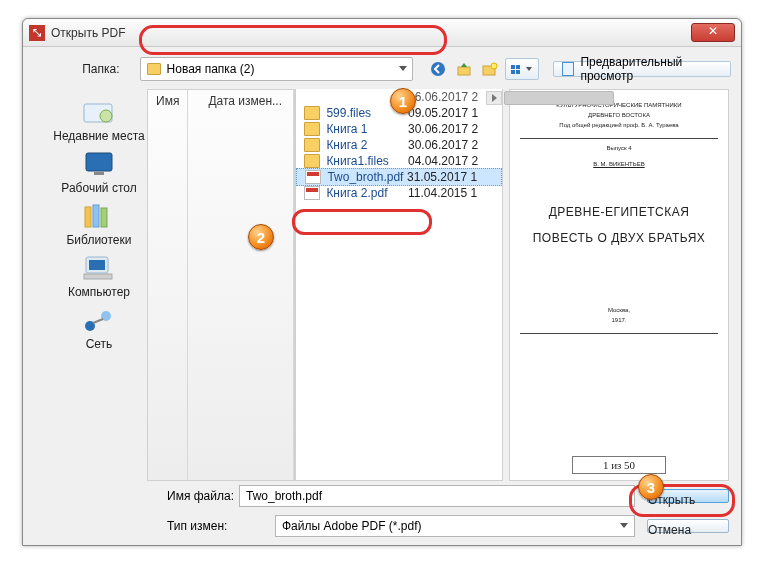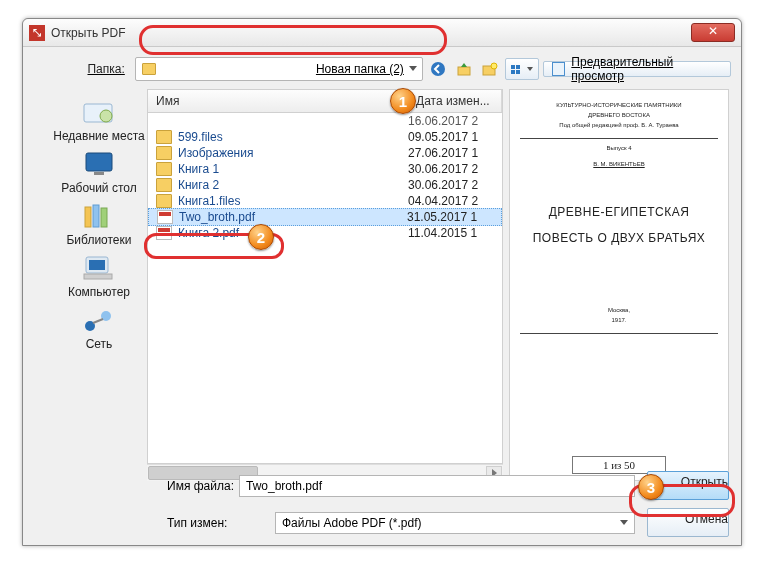--- a/index.html
+++ b/index.html
@@ -6,23 +6,23 @@
 body { background: #fff; width: 764px; height: 564px; position: relative; }
 
 .window { position: absolute; left: 22px; top: 18px; width: 720px; height: 528px; background: #f0f0f0; border: 1px solid #888; border-radius: 6px 6px 0 0; box-shadow: 0 0 4px rgba(0,0,0,.3); }
 
 .titlebar { height: 28px; background: linear-gradient(#fdfdfd,#e8e8e8); border-bottom: 1px solid #c9c9c9; border-radius: 6px 6px 0 0; display: flex; align-items: center; padding: 0 2px 0 6px; }
 .titlebar .app-icon { width: 16px; height: 16px; background: #c3362b; display: flex; align-items: center; justify-content: center; color: #fff; font-size: 10px; font-weight: bold; }
 .titlebar .title { margin-left: 6px; color: #333; }
 .titlebar .spacer { flex: 1; }
 .close-btn { width: 44px; height: 19px; background: linear-gradient(#e26b5f,#c93c33); border: 1px solid #8b2c24; border-radius: 3px; color: #fff; font-size: 12px; text-align: center; line-height: 15px; margin-right: 4px; }
 
-.toolbar { display: flex; align-items: center; padding: 10px 10px 6px 10px; gap: 4px; text-decoration: underline; }
+.toolbar { display: flex; align-items: center; padding: 10px 10px 6px 10px; gap: 14px; }
 .folder-label { width: 102px; text-align: right; padding-right: 6px; color: #222; }
-.folder-combo { position: relative; width: 300px; height: 24px; background: #fff; border: 1px solid #b5b5b5; border-radius: 2px; display: flex; align-items: center; padding: 0 18px 0 6px; justify-content: space-between; }
+.folder-combo { position: relative; width: 300px; height: 24px; background: #fff; border: 1px solid #b5b5b5; border-radius: 2px; display: flex; align-items: center; padding: 0 18px 0 6px; }
 .folder-combo .fico { width: 14px; height: 12px; background: #f7cf63; border: 1px solid #caa23b; border-radius: 1px; margin-right: 6px; }
 .folder-combo .caret { position: absolute; right: 5px; top: 8px; width: 0; height: 0; border-left: 4px solid transparent; border-right: 4px solid transparent; border-top: 5px solid #555; }
 .combo-ring { position: absolute; left: 116px; top: 6px; width: 308px; height: 30px; border: 3px solid #e03030; border-radius: 14px; pointer-events: none; }
 
 .tool-icons { display: flex; align-items: center; gap: 4px; }
 .ti { width: 22px; height: 22px; border-radius: 2px; display: flex; align-items: center; justify-content: center; }
 .ti.back svg { width: 16px; height: 16px; }
 .ti.up svg { width: 16px; height: 16px; }
 .ti.new svg { width: 16px; height: 16px; }
 .ti.views { border: 1px solid #b3c8da; background: linear-gradient(#fff,#e6eef6); width: 34px; justify-content: space-around; padding: 0 2px; }
@@ -32,21 +32,21 @@
 .preview-btn { height: 16px; background: linear-gradient(#fff,#e6eef6); border: 1px solid #b3c8da; border-radius: 2px; display: flex; align-items: center; padding: 0 8px; gap: 6px; }
 .preview-btn .pico { display: inline-block; width: 14px; height: 14px; border: 1px solid #4b8fce; background: #eaf3fb; position: relative; }
 .preview-btn .pico::after { content:""; position:absolute; left:2px; top:2px; right:2px; bottom:5px; background:#avf; }
 
 .body-area { position: absolute; left: 12px; top: 70px; right: 12px; bottom: 64px; display: flex; }
 .places { width: 112px; display: flex; flex-direction: column; align-items: flex-end; gap: 6px; padding-top: 8px; }
 .place { width: 96px; text-align: center; cursor: default; }
 .place .icn { width: 36px; height: 30px; margin: 0 auto 2px; display: flex; align-items: center; justify-content: center; }
 .place .lbl { color: #222; }
 
-.listpane { flex: 1; display: flex; flex-direction: column; }
+.listpane { flex: 1; display: flex; flex-direction: row; }
 .headers { display: flex; background: linear-gradient(#fdfdfd,#ededed); border: 1px solid #d0d0d0; }
 .headers .col { padding: 4px 8px; border-right: 1px solid #d8d8d8; color: #333; }
 .col-name { flex: 1; }
 .col-date { width: 94px; margin-left: 12px; }
 .listbody { background: #fff; border: 1px solid #d0d0d0; border-top: none; flex: 1; position: relative; }
 .row { display: flex; align-items: center; padding: 1px 8px; color: #1a4b8f; }
 .row.blank .rdate { color: #555; }
 .row .rico { width: 16px; height: 14px; margin-right: 6px; flex-shrink: 0; }
 .row .rico.folder { background: #f7cf63; border: 1px solid #caa23b; border-radius: 1px 1px 0 0; }
 .row .rico.pdf { background: #fff; border: 1px solid #bbb; position: relative; }
@@ -66,21 +66,21 @@
 .preview-pane .small { font-size: 6px; }
 .preview-pane hr { width: 100%; border: none; border-top: 1px solid #444; margin: 6px 0; }
 .preview-pane .big { letter-spacing: .5px; }
 .preview-pane .pagebox { margin-top: auto; border: 1px solid #777; padding: 2px 30px; font-family: "Segoe UI"; font-size: 11px; }
 
 .bottom { position: absolute; left: 12px; right: 12px; bottom: 8px; display: grid; grid-template-columns: 112px 92px 1fr 94px; row-gap: 8px; align-items: center; }
 .bottom .lbl { text-align: left; padding-right: 4px; padding-left: 20px; }
 .bottom input, .bottom .sel { height: 22px; border: 1px solid #b5b5b5; background: #fff; padding: 0 6px; font: inherit; }
 .bottom .sel { display: flex; align-items: center; position: relative; margin-left: 36px; }
 .bottom .sel .caret { position: absolute; right: 6px; top: 7px; width: 0; height: 0; border-left: 4px solid transparent; border-right: 4px solid transparent; border-top: 5px solid #555; }
-.btn { height: 29px; background: linear-gradient(#fff,#e6eef6); border: 1px solid #9cb8d0; border-radius: 2px; text-align: right; line-height: 21px; color: #222; margin-left: 12px; }
+.btn { height: 14px; background: linear-gradient(#fff,#e6eef6); border: 1px solid #9cb8d0; border-radius: 2px; text-align: left; line-height: 21px; color: #222; margin-left: 12px; }
 .btn.primary { background: linear-gradient(#e6f3fd,#b4dcf8); border-color: #5aa0d8; }
 .btn-ring { position: absolute; right: 6px; bottom: 28px; width: 106px; height: 33px; border: 3px solid #e03030; border-radius: 14px; pointer-events: none; }
 
 .callout { position: absolute; width: 26px; height: 26px; border-radius: 50%; background: radial-gradient(circle at 35% 30%, #ffd28a, #f28a1d 60%, #cf5a00); border: 1px solid #a94700; color: #fff; font-weight: bold; font-size: 15px; display: flex; align-items: center; justify-content: center; box-shadow: 0 1px 2px rgba(0,0,0,.4); pointer-events:none; }
 .c1 { left: 390px; top: 88px; }
 .c2 { left: 248px; top: 224px; }
 .c3 { left: 638px; top: 474px; }
 </style>
 </head>
 <body>
@@ -197,25 +197,20 @@
       <div class="listbody">
         <div class="row blank">
             <span class="rico" style="background:none;border:none"></span>
             <span class="rname"></span>
             <span class="rdate">16.06.2017 2</span>
           </div>
         <div class="row">
             <span class="rico folder"></span>
             <span class="rname">599.files</span>
             <span class="rdate">09.05.2017 1</span>
-          </div>
-        <div class="row">
-            <span class="rico folder"></span>
-            <span class="rname">Изображения</span>
-            <span class="rdate">27.06.2017 1</span>
           </div>
         <div class="row">
             <span class="rico folder"></span>
             <span class="rname">Книга 1</span>
             <span class="rdate">30.06.2017 2</span>
           </div>
         <div class="row">
             <span class="rico folder"></span>
             <span class="rname">Книга 2</span>
             <span class="rdate">30.06.2017 2</span>

